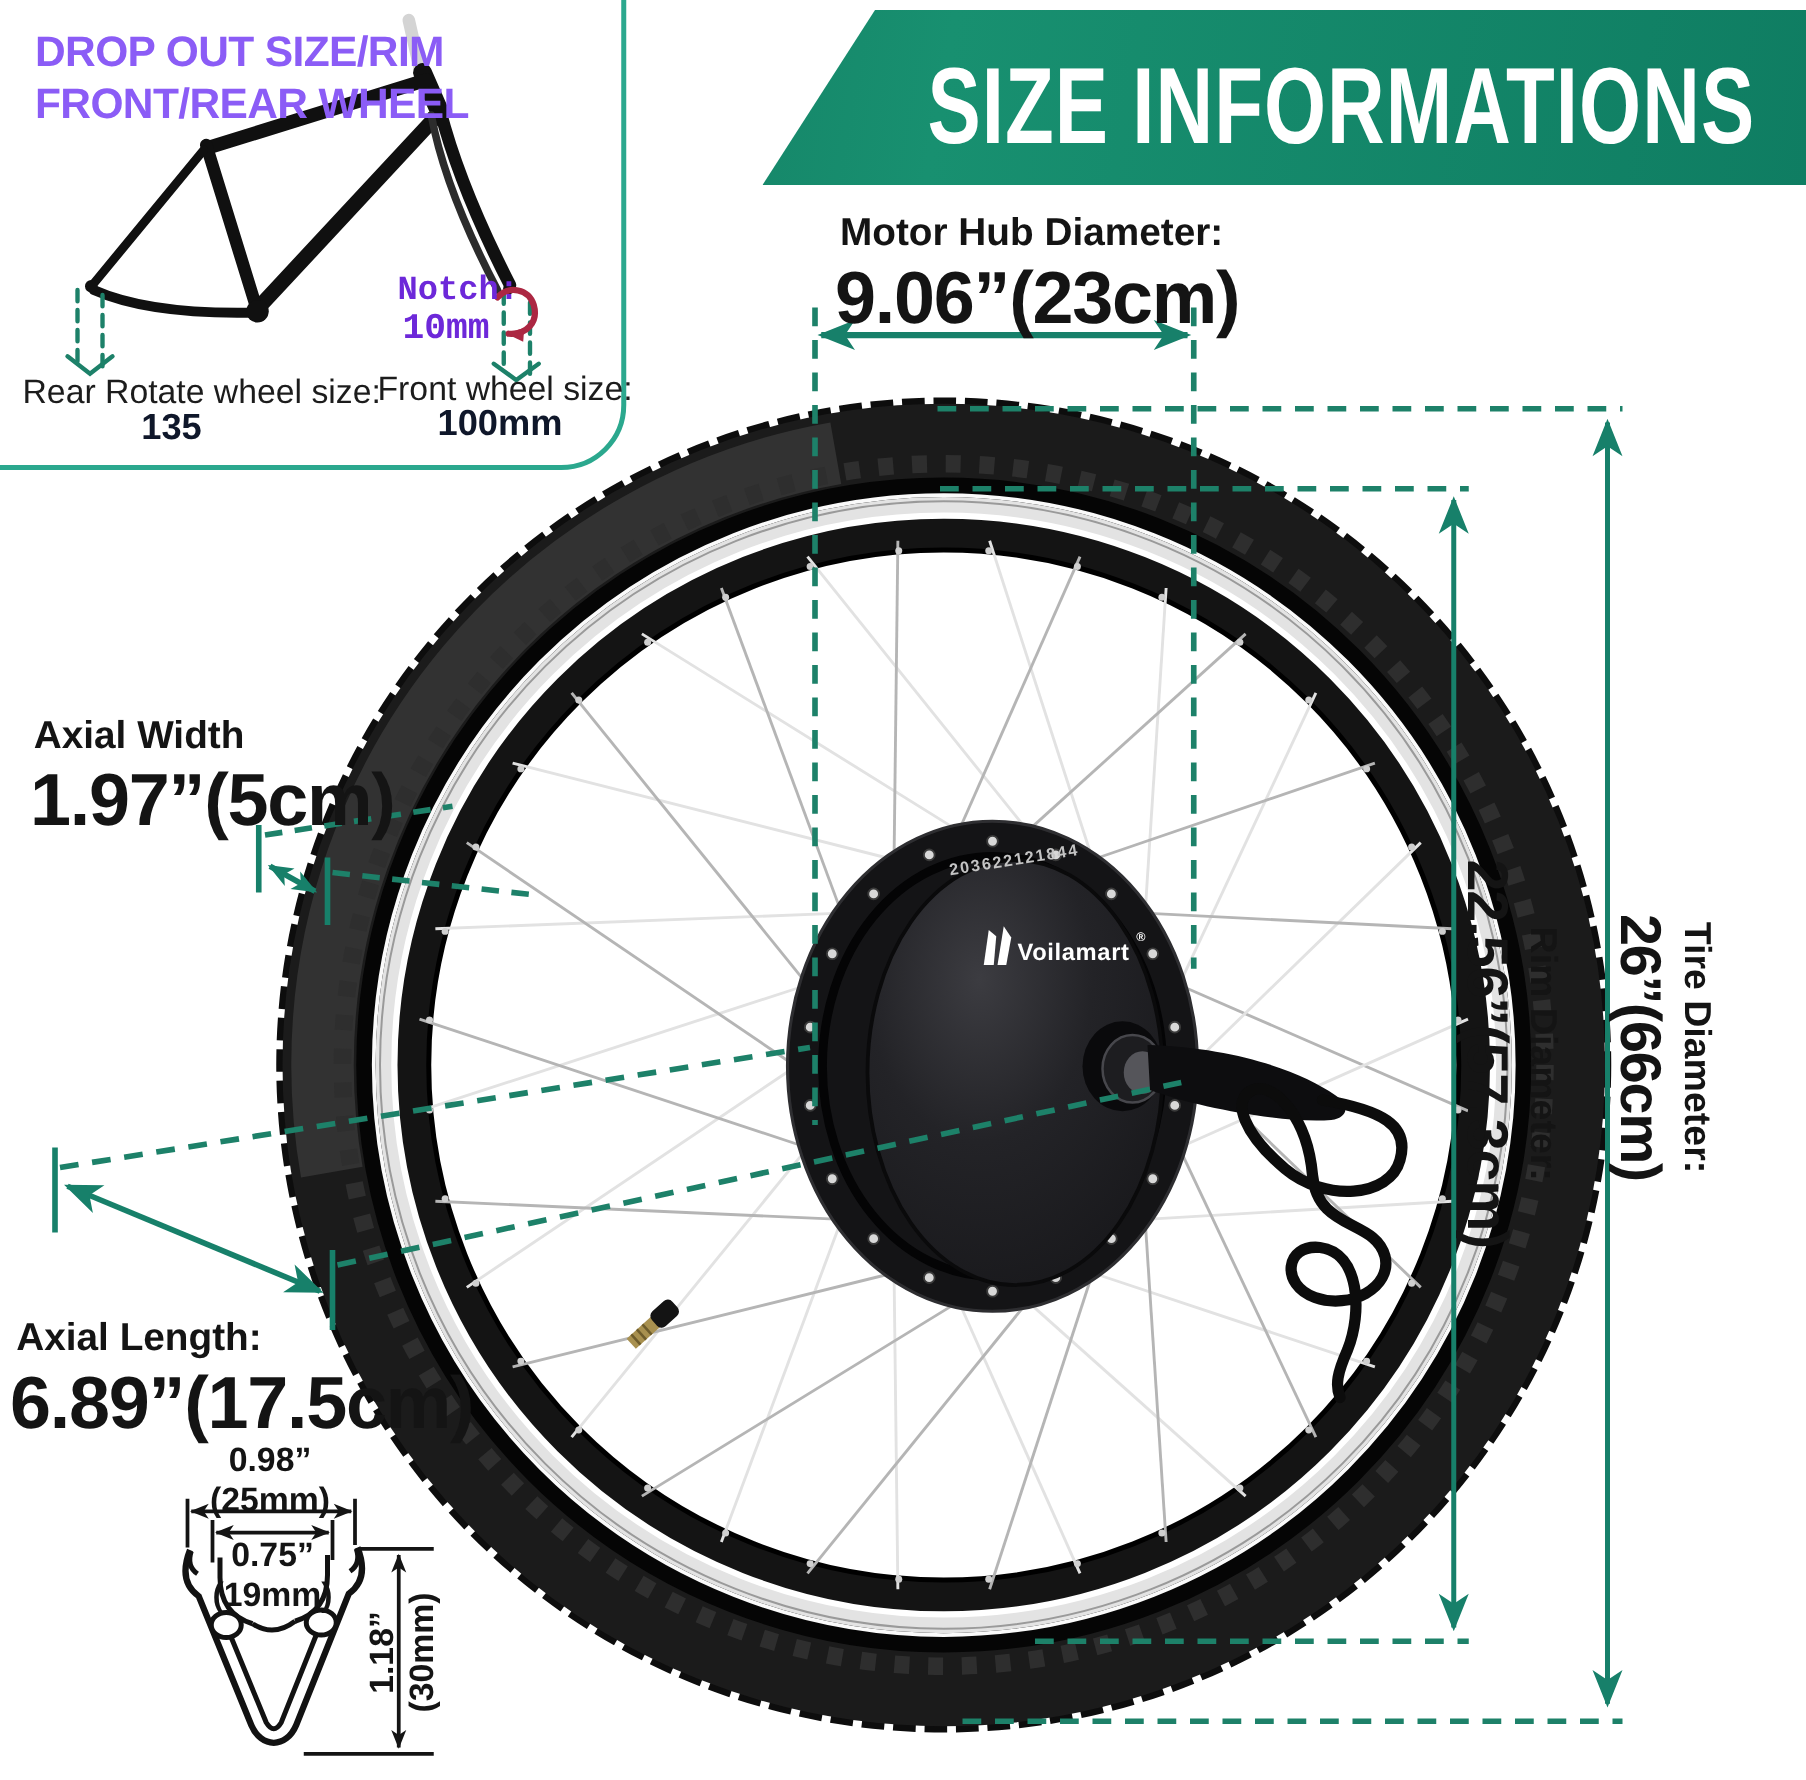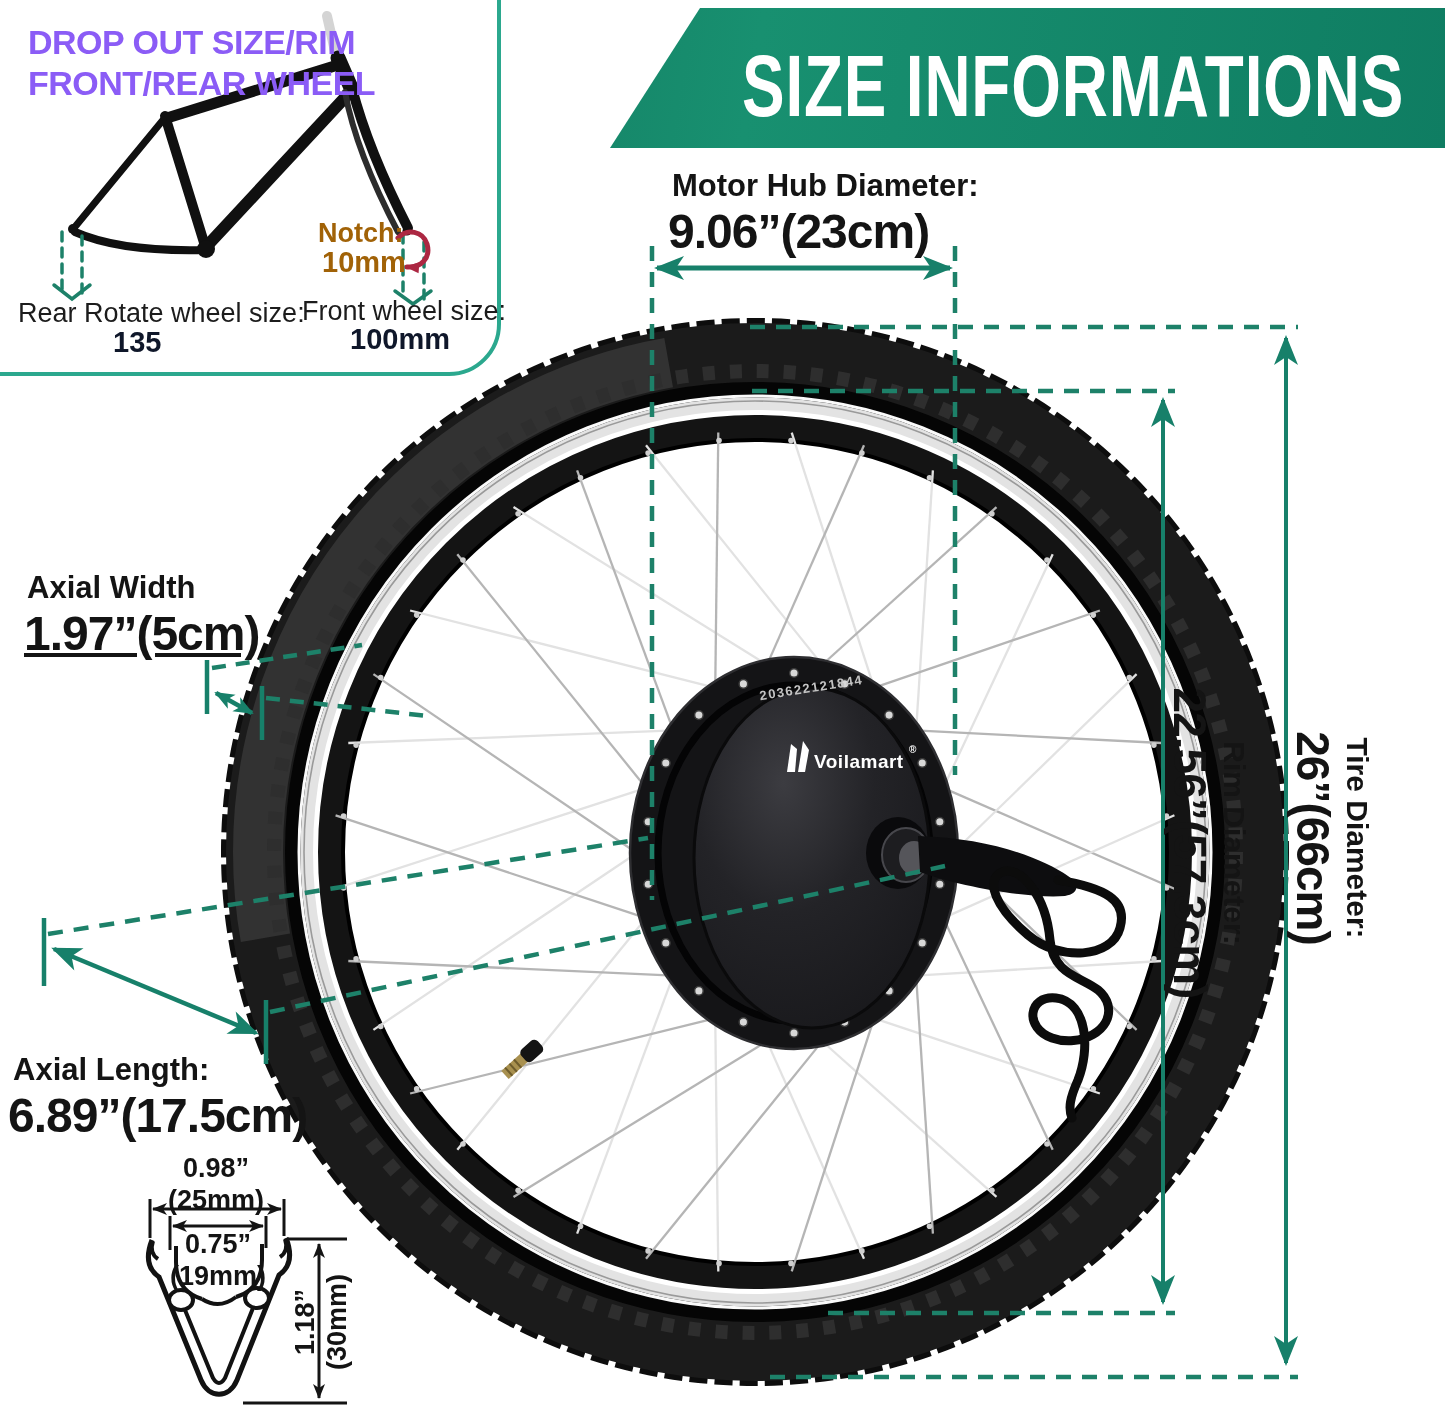--- a/index.html
+++ b/index.html
@@ -6,31 +6,31 @@
   .canvas{position:relative;width:1445px;height:1424px;background:#fff;overflow:hidden;
           font-family:"Liberation Sans",sans-serif;color:#1a1a1a;}
   .abs{position:absolute;}
   
   .dropout-box{left:-52px;top:-60px;width:545px;height:428px;border:4px solid #2ba88e;
                border-radius:52px;background:#fff;}
   .box-title{left:28px;top:22px;font-size:34px;font-weight:800;line-height:1.22;
              letter-spacing:-0.5px;color:#8b5cf6;}
   .small-label{font-size:27px;color:#1c1c1c;}
   .small-value{font-size:29px;font-weight:700;color:#0f172a;}
-  .notch{color:#a16207;font-weight:700;font-size:27px;line-height:1.0;}
+  .notch{color:#6d28d9;font-weight:700;font-size:27px;line-height:1.0;font-family:Liberation Mono, monospace;}
   
   .banner{left:0;top:0;width:1445px;height:160px;
           background:linear-gradient(100deg,#0a5a46 0%,#11725a 16%,#189070 52%,#0f7d62 100%);
           clip-path:polygon(700px 8px,1445px 8px,1445px 148px,610px 148px);}
   .banner-text{left:742px;top:36px;font-size:76px;font-weight:900;color:#fff;
                letter-spacing:1px;transform:scaleX(0.84) scaleY(1.14);transform-origin:left top;
                white-space:nowrap;}
   
   .m-label{font-size:31px;font-weight:700;color:#141414;white-space:nowrap;}
-  .m-value{font-size:48px;font-weight:800;color:#141414;letter-spacing:-1px;white-space:nowrap;}
+  .m-value{font-size:59px;font-weight:800;color:#141414;letter-spacing:-1px;white-space:nowrap;}
   .vlabel{white-space:nowrap;text-align:center;}
   .vlabel .m-label{display:block;}
   .vlabel .m-value{display:block;}
   .rot90{transform:translate(-50%,-50%) rotate(90deg);}
   .rotm90{transform:translate(-50%,-50%) rotate(-90deg);}
   .center-x{transform:translateX(-50%);text-align:center;}
   .profile-num{font-size:27px;font-weight:700;color:#141414;line-height:1.18;white-space:nowrap;}
   svg{display:block;}
   .layer{left:0;top:0;pointer-events:none;}
 </style>
@@ -302,21 +302,21 @@
   <div class="abs notch" style="left:322px;top:248px;font-size:29px;">10mm</div>
   <div class="abs small-label" style="left:18px;top:298px;">Rear Rotate wheel size:</div>
   <div class="abs small-value" style="left:113px;top:326px;">135</div>
   <div class="abs small-label" style="left:302px;top:296px;">Front wheel size:</div>
   <div class="abs small-value" style="left:350px;top:323px;">100mm</div>
 
   <div class="abs m-label" style="left:672px;top:168px;">Motor Hub Diameter:</div>
   <div class="abs m-value" style="left:668px;top:204px;">9.06”(23cm)</div>
 
   <div class="abs m-label" style="left:27px;top:570px;">Axial Width</div>
-  <div class="abs m-value" style="left:24px;top:606px;text-decoration:underline;">1.97”(5cm)</div>
+  <div class="abs m-value" style="left:24px;top:606px;">1.97”(5cm)</div>
 
   <div class="abs m-label" style="left:13px;top:1052px;">Axial Length:</div>
   <div class="abs m-value" style="left:8px;top:1088px;">6.89”(17.5cm)</div>
 
   <div class="abs vlabel rot90" style="left:1207px;top:843px;">
     <span class="m-label" style="font-size:30px;">Rim Diameter:</span>
     <span class="m-value" style="font-size:46px;">22.56”(57.3cm)</span>
   </div>
   <div class="abs vlabel rot90" style="left:1330px;top:838px;">
     <span class="m-label" style="font-size:30px;">Tire Diameter:</span>

